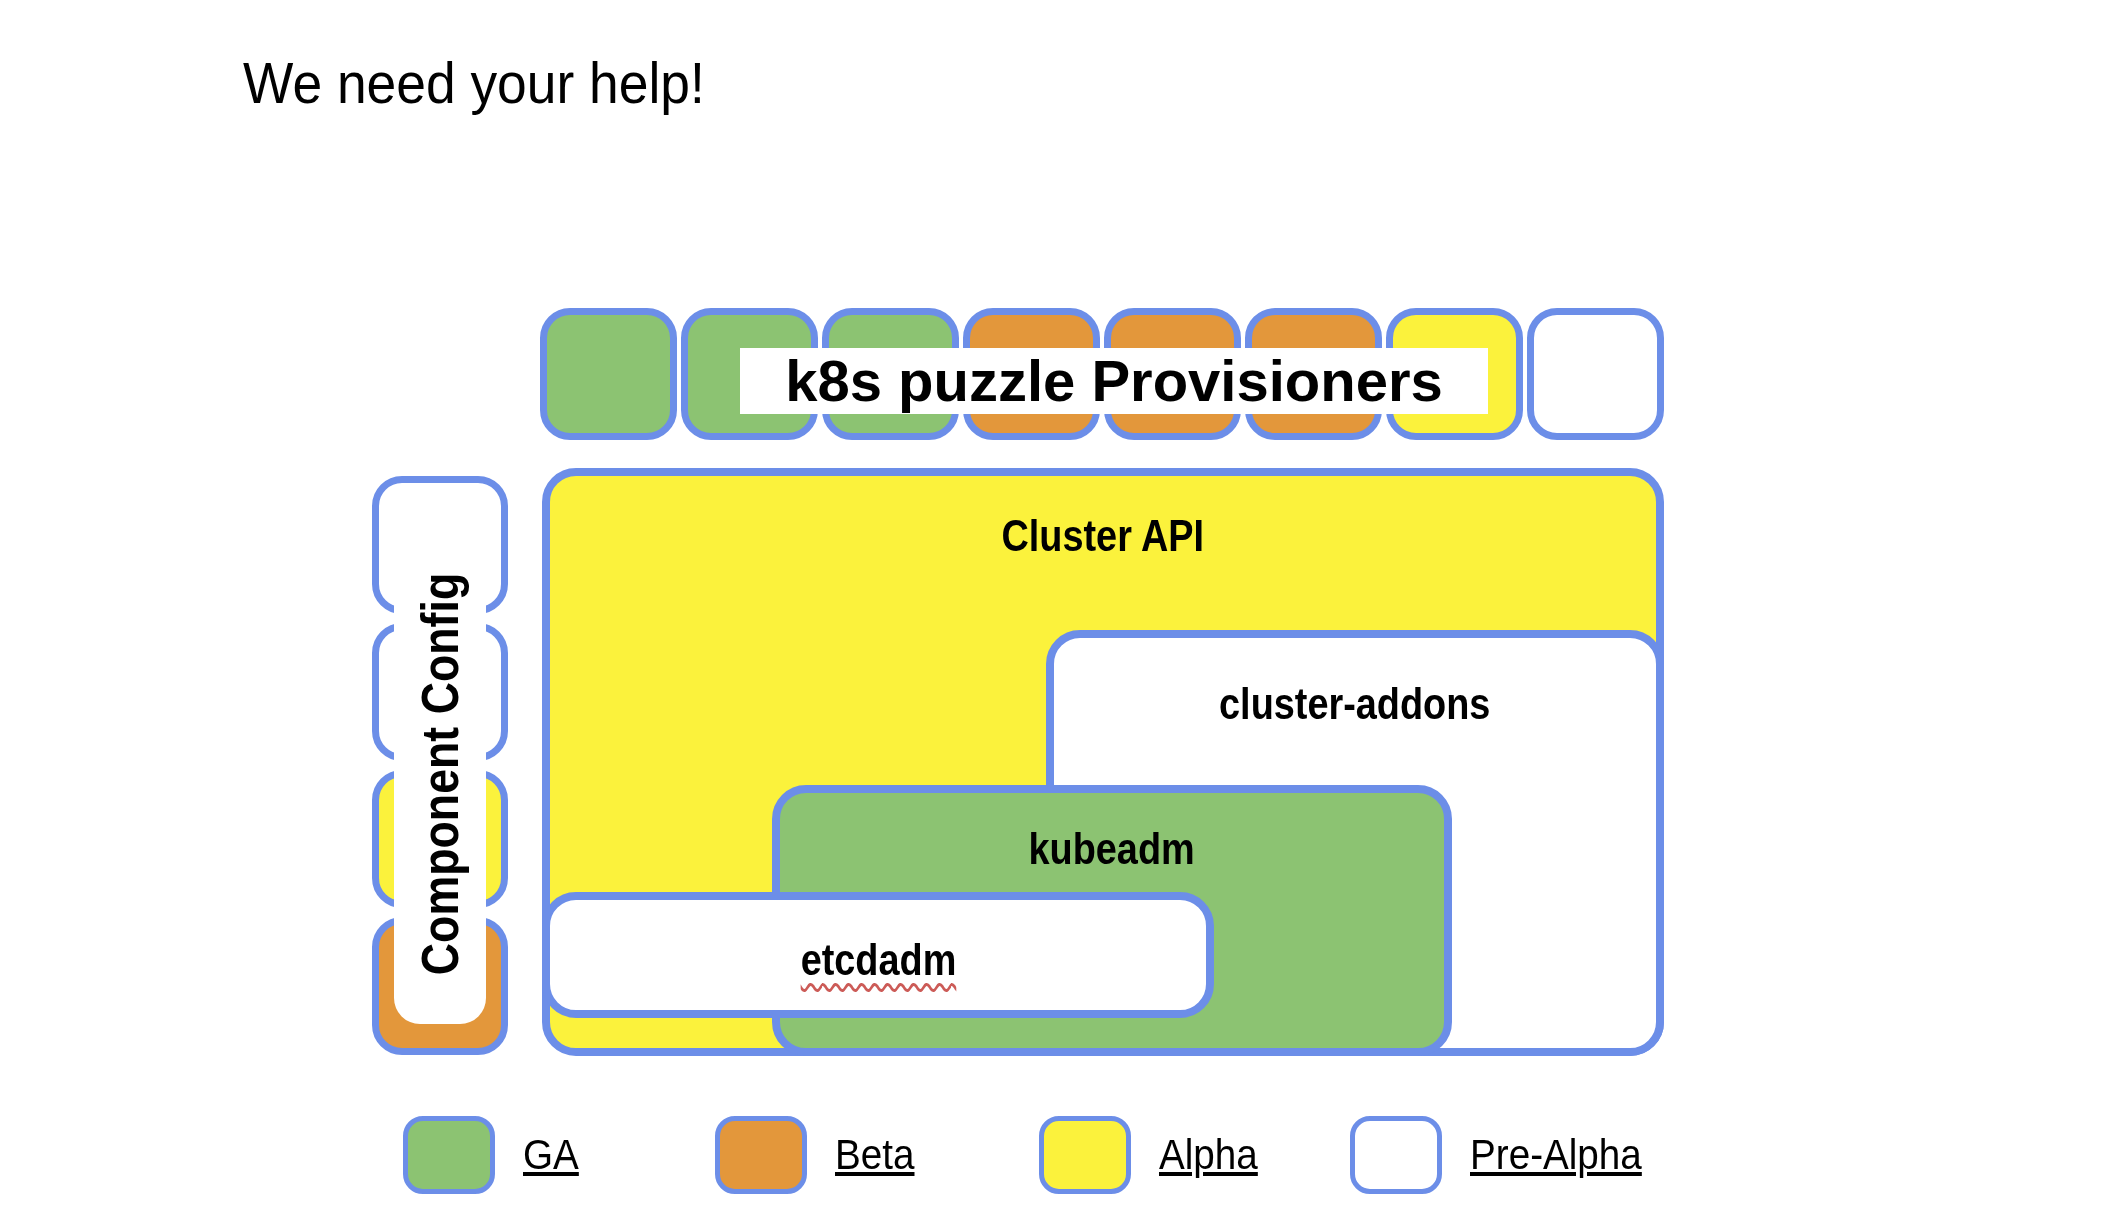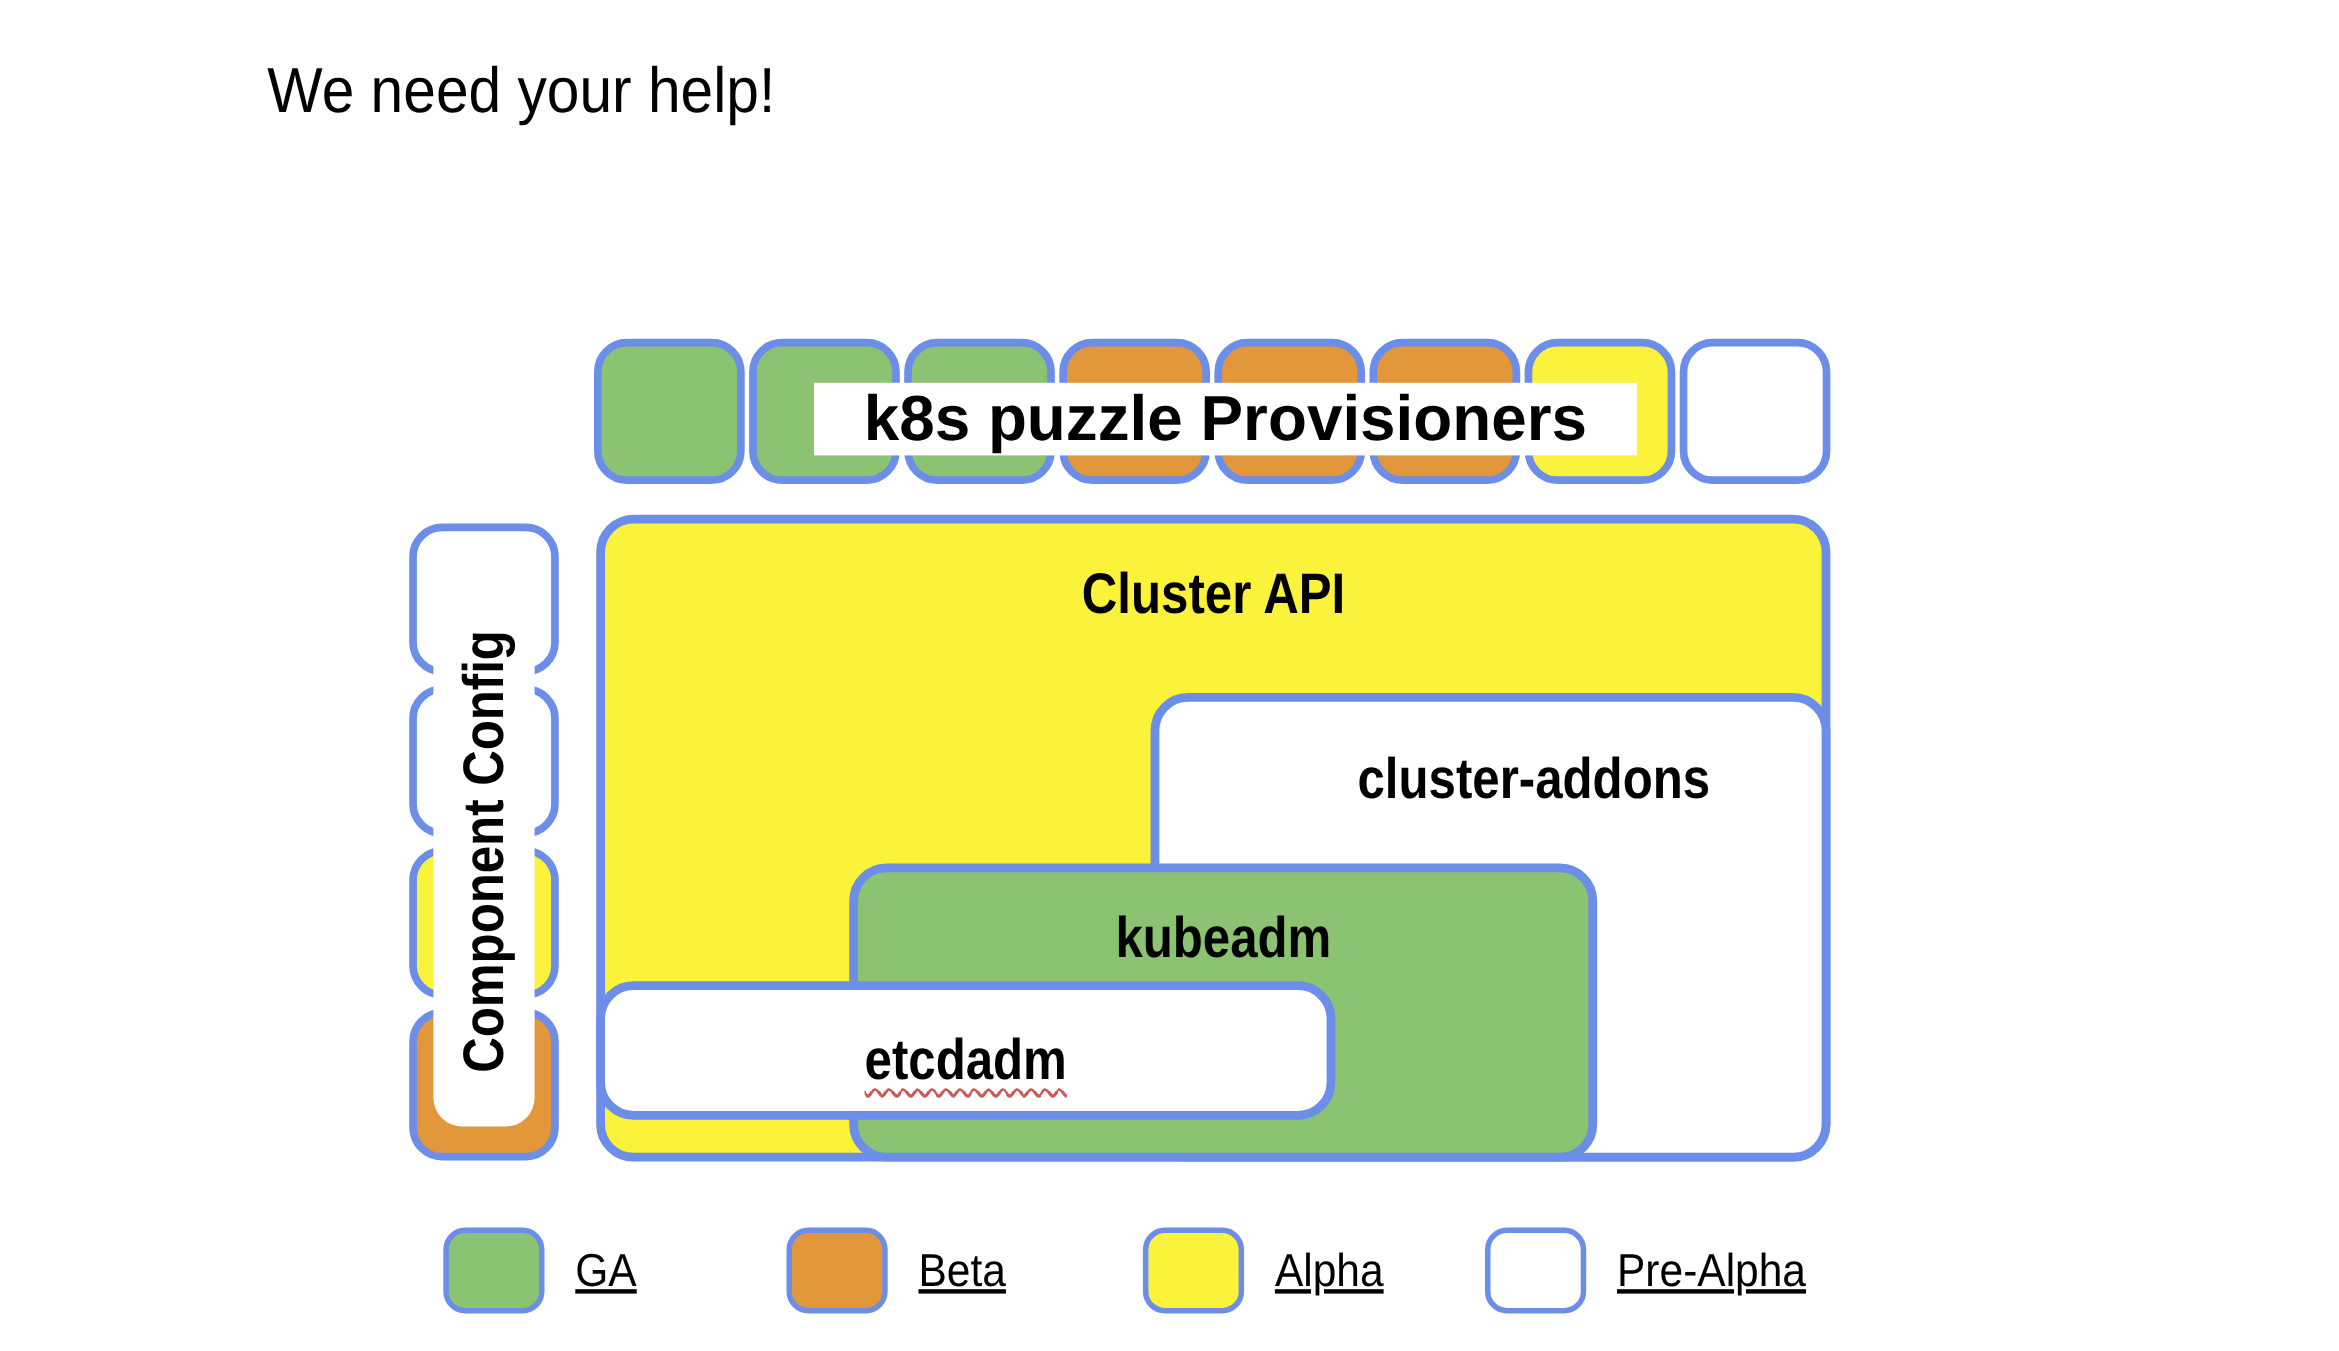--- a/index.html
+++ b/index.html
@@ -67,24 +67,24 @@
     border: 8px solid var(--border-blue);
     border-radius: 34px; background: #fff;
   }
   .box-cluster-api  { left: 542px;  top: 468px; width: 1122px; height: 588px; z-index: 1; }
   .box-cluster-addons { left: 1046px; top: 630px; width: 618px;  height: 426px; z-index: 2; }
   .box-kubeadm      { left: 772px;  top: 785px; width: 680px;  height: 271px; z-index: 3; }
   .box-etcdadm      { left: 542px;  top: 892px; width: 672px;  height: 126px; z-index: 4; }
 
   .box-label {
     width: 100%; text-align: center;
-    font-size: 52px; font-weight: bold; line-height: 1; white-space: nowrap;
+    font-size: 44px; font-weight: bold; line-height: 1; white-space: nowrap;
   }
   .box-cluster-api .box-label    { margin-top: 38px; }
-  .box-cluster-addons .box-label { margin-top: 44px; padding-left: 39px; }
+  .box-cluster-addons .box-label { margin-top: 44px; }
   .box-kubeadm .box-label        { margin-top: 34px; }
   .box-etcdadm .box-label        { margin-top: 38px; }
   .box-label .squeeze { display: inline-block; transform: scaleX(0.86); transform-origin: 50% 50%; }
 
   .wavy {
     text-decoration: underline;
     text-decoration-style: wavy;
     text-decoration-color: var(--wave-red);
     text-decoration-thickness: 3px;
     text-underline-offset: 8px;

